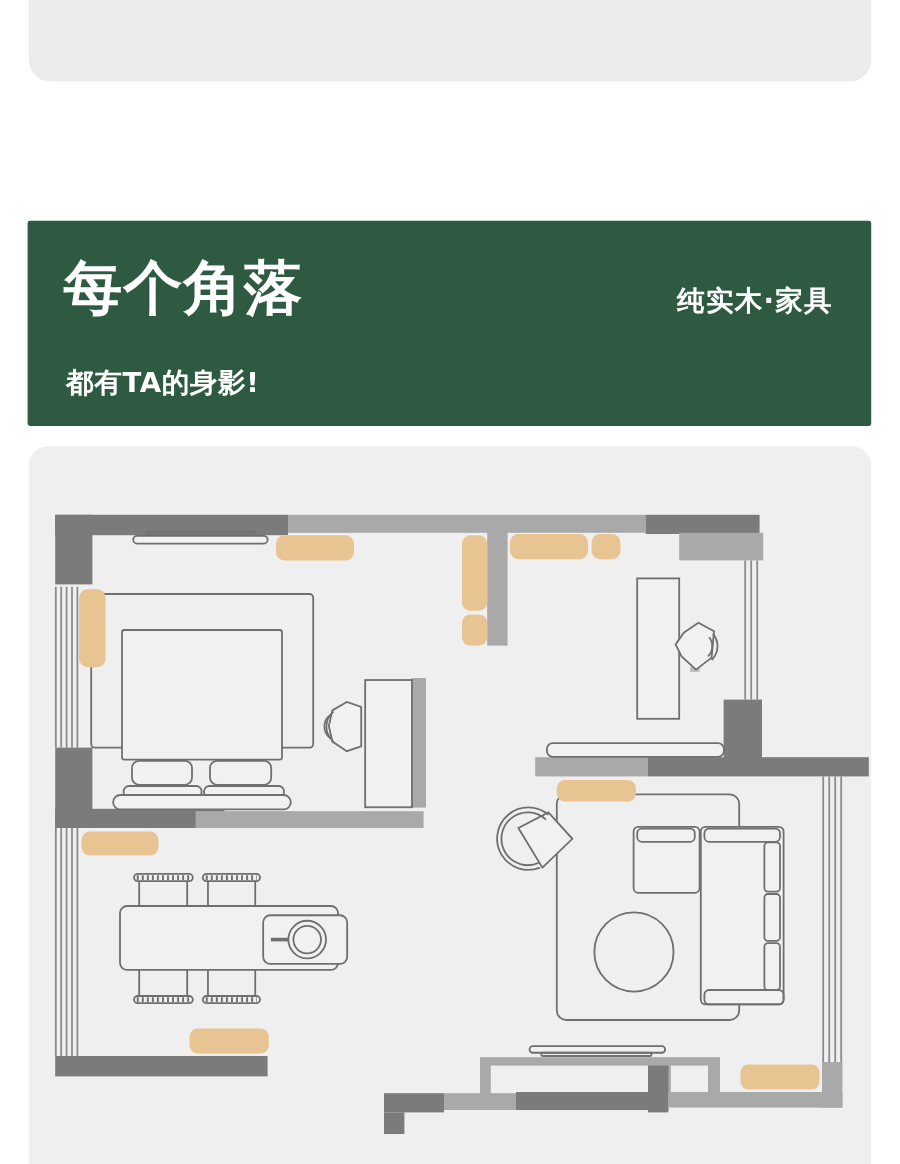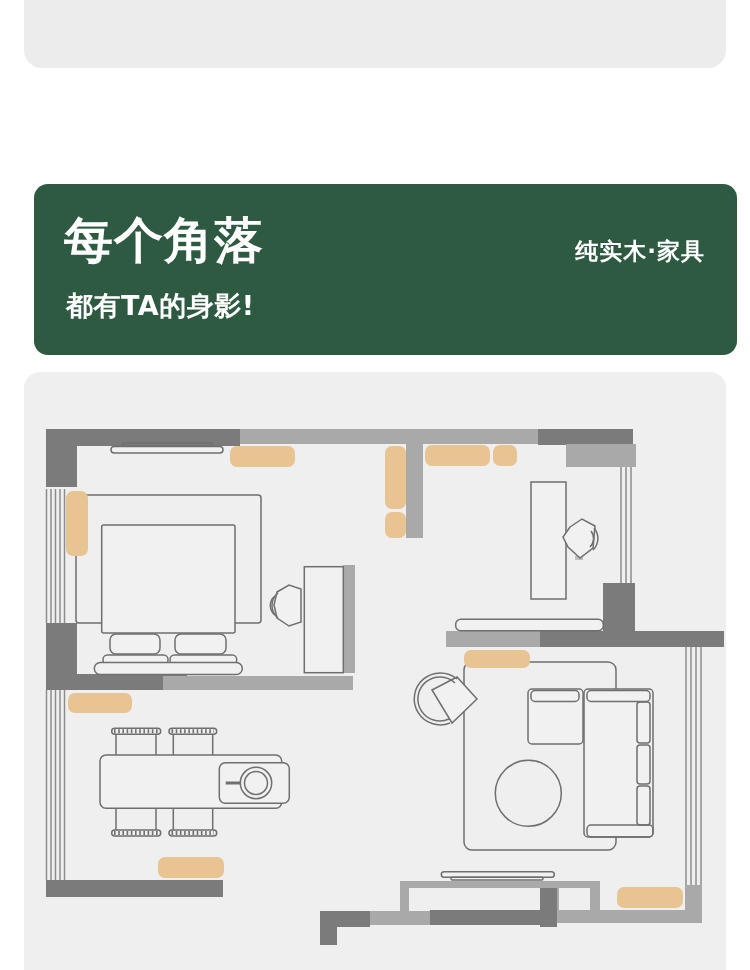--- a/index.html
+++ b/index.html
@@ -11,29 +11,29 @@
   
   .top-panel{
     position:absolute;left:24px;top:-20px;width:702px;height:88px;
     background:var(--top-panel-bg,#ececec);
     border-radius:0 0 18px 18px;
   }
   
   .banner{
     position:absolute;left:23px;top:184px;width:703px;height:171px;
     background:var(--banner-green,#2e5a42);
-    border-radius:14px;color:var(--banner-text,#fff);margin-left:11px;
+    border-radius:2px;color:var(--banner-text,#fff);
   }
   .banner-title{
     position:absolute;left:30px;top:30px;
     font-size:49px;font-weight:bold;letter-spacing:1px;line-height:1.1;
   }
   .banner-subtitle{
-    position:absolute;left:32px;top:104px;
-    font-size:27px;font-weight:bold;letter-spacing:0.5px;
+    position:absolute;left:32px;top:120px;
+    font-size:23px;font-weight:bold;letter-spacing:0.5px;
   }
   .banner-brand{
     position:absolute;right:32px;top:52px;text-align:right;line-height:30px;
   }
   .banner-brand .brand-main{font-size:27px;font-weight:bold;letter-spacing:1px;}
   .banner-brand .brand-sub{font-size:23px;font-weight:bold;letter-spacing:1px;text-align:center;}
   
   .plan-panel{
     position:absolute;left:24px;top:372px;width:702px;height:598px;
     background:var(--panel-bg,#efefef);

